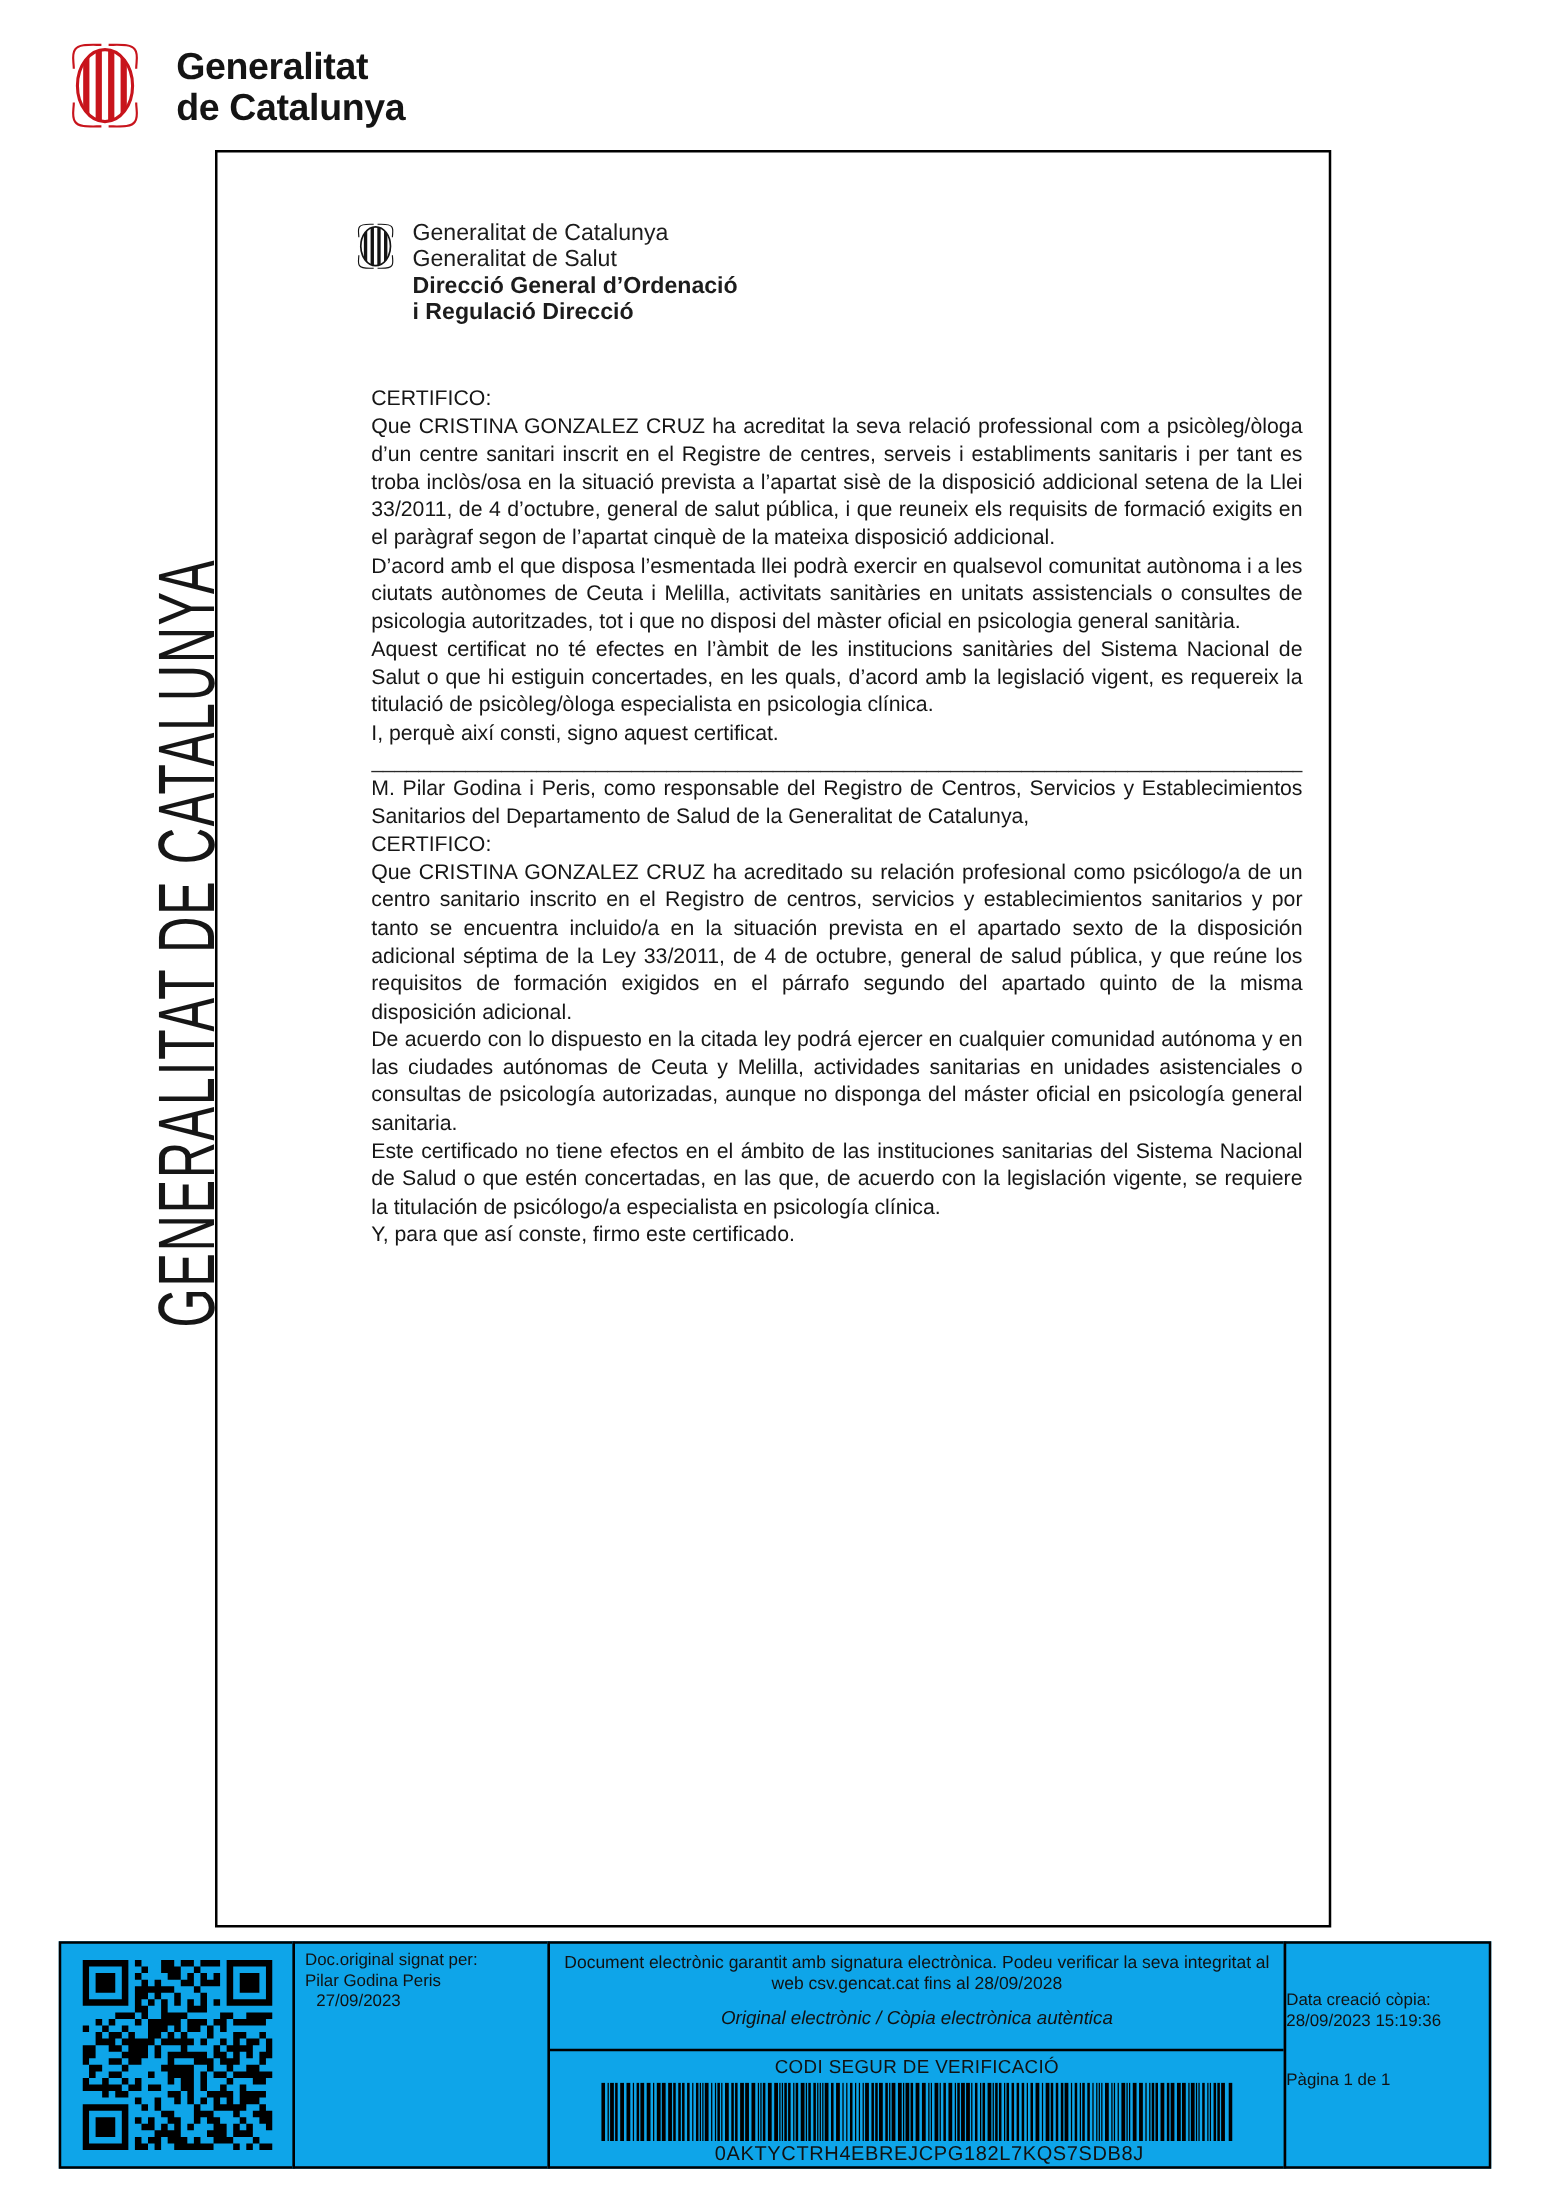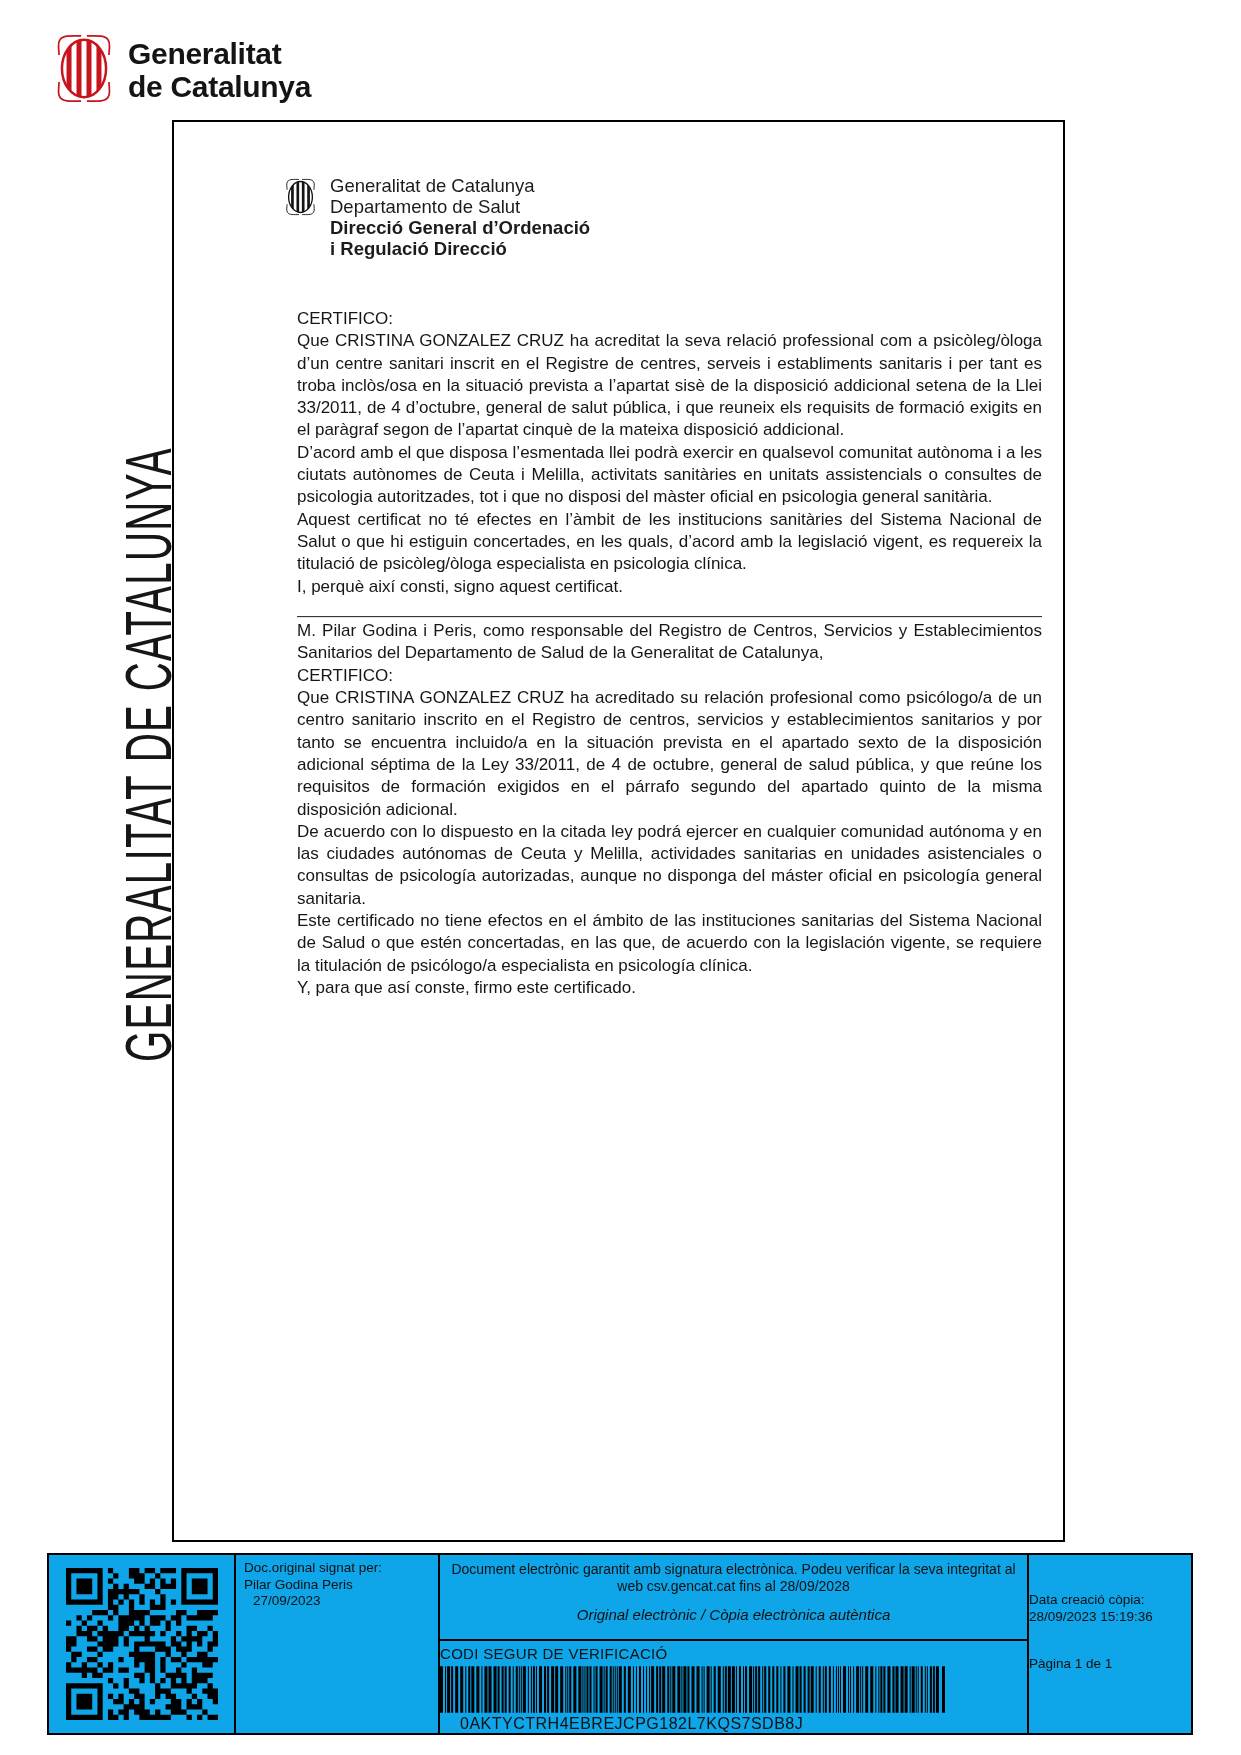--- a/index.html
+++ b/index.html
@@ -2,21 +2,21 @@
 <html><head>
 <meta charset="utf-8">
 <title></title>
 <style>
   html,body{margin:0;padding:0;}
   body{
     width:1241px;height:1755px;position:relative;background:#ffffff;
     font-family:"Liberation Sans",sans-serif;color:#1a1a1a;overflow:hidden;
   }
   
-  .top-brand{position:absolute;left:55px;top:33px;display:flex;gap:15px;}
+  .top-brand{position:absolute;left:55px;top:33px;display:flex;gap:28px;}
   .emblem{display:block;}
   .emblem-red{color:#c8141c;width:58px;height:71px;}
   .emblem-ink{color:#141414;width:31px;height:40px;margin-top:2px;}
   .wordmark{font-weight:bold;font-size:30px;line-height:33px;letter-spacing:-0.3px;color:#141414;padding-top:4px;}
   
   .doc-frame{position:absolute;left:172px;top:120px;width:893px;height:1422px;border:2px solid #000;box-sizing:border-box;background:#fff;}
   .doc-header{position:absolute;left:111px;top:53px;display:flex;gap:14px;}
   .dept-lines{font-size:18.5px;line-height:21px;color:#1c1c1c;}
   .dept-lines .b{font-weight:bold;}
   .doc-body{position:absolute;left:123px;top:186px;width:745px;font-size:17px;line-height:22.3px;text-align:justify;color:#161616;}
@@ -36,21 +36,21 @@
   }
   
   .csv-footer{position:absolute;left:47px;top:1553px;display:flex;height:182px;}
   .fbox{border:2px solid #000;box-sizing:border-box;background:#0ea5e9;}
   .fbox + .fbox{margin-left:-2px;}
   .f-qr{width:189px;display:flex;align-items:center;justify-content:center;}
   .f-sig{width:206px;padding:5px 8px;font-size:13.5px;line-height:16.5px;color:#111;}
   .f-mid{width:591px;display:flex;flex-direction:column;}
   .f-mid-top{height:88px;border-bottom:2px solid #000;box-sizing:border-box;text-align:center;font-size:14px;line-height:17px;padding:6px 10px 0 10px;color:#111;}
   .f-orig{margin-top:11px;font-size:15px;font-style:italic;}
-  .f-mid-bot{flex:1;padding-top:4px;color:#111;}
+  .f-mid-bot{flex:1;text-align:center;padding-top:4px;color:#111;}
   .f-csv-label{font-size:15px;letter-spacing:0.3px;}
   .f-barcode{margin-top:4px;line-height:0;}
   .f-code{font-size:16px;margin-top:2px;letter-spacing:0.5px;padding-left:20px;}
   .f-right{width:166px;text-align:left;font-size:13.5px;line-height:17px;padding-top:36px;color:#111;}
   .f-page{margin-top:30px;}
   .hidden-defs{position:absolute;width:0;height:0;overflow:hidden;}
 </style>
 </head>
 <body>
 
@@ -92,21 +92,21 @@
 </div>
 
 <div class="doc-frame">
 
   <div class="doc-header">
     <svg class="emblem emblem-ink" viewBox="0 0 60 74">
         <use href="#emblem-sym"></use>
       </svg>
     <div class="dept-lines">
       <div>Generalitat de Catalunya</div>
-      <div>Departamento de Salut</div>
+      <div>Generalitat de Salut</div>
       <div class="b">Direcció General d’Ordenació</div>
       <div class="b">i Regulació Direcció</div>
     </div>
   </div>
 
   <div class="doc-body">
     <p class="mt-lg">CERTIFICO:</p>
     <p class="mt-md">Que CRISTINA GONZALEZ CRUZ ha acreditat la seva relació professional com a psicòleg/òloga d’un centre sanitari inscrit en el Registre de centres, serveis i establiments sanitaris i per tant es troba inclòs/osa en la situació prevista a l’apartat sisè de la disposició addicional setena de la Llei 33/2011, de 4 d’octubre, general de salut pública, i que reuneix els requisits de formació exigits en el paràgraf segon de l’apartat cinquè de la mateixa disposició addicional.</p>
     <p class="mt-md">D’acord amb el que disposa l’esmentada llei podrà exercir en qualsevol comunitat autònoma i a les ciutats autònomes de Ceuta i Melilla, activitats sanitàries en unitats assistencials o consultes de psicologia autoritzades, tot i que no disposi del màster oficial en psicologia general sanitària.</p>
     <p class="mt-md">Aquest certificat no té efectes en l’àmbit de les institucions sanitàries del Sistema Nacional de Salut o que hi estiguin concertades, en les quals, d’acord amb la legislació vigent, es requereix la titulació de psicòleg/òloga especialista en psicologia clínica.</p>

